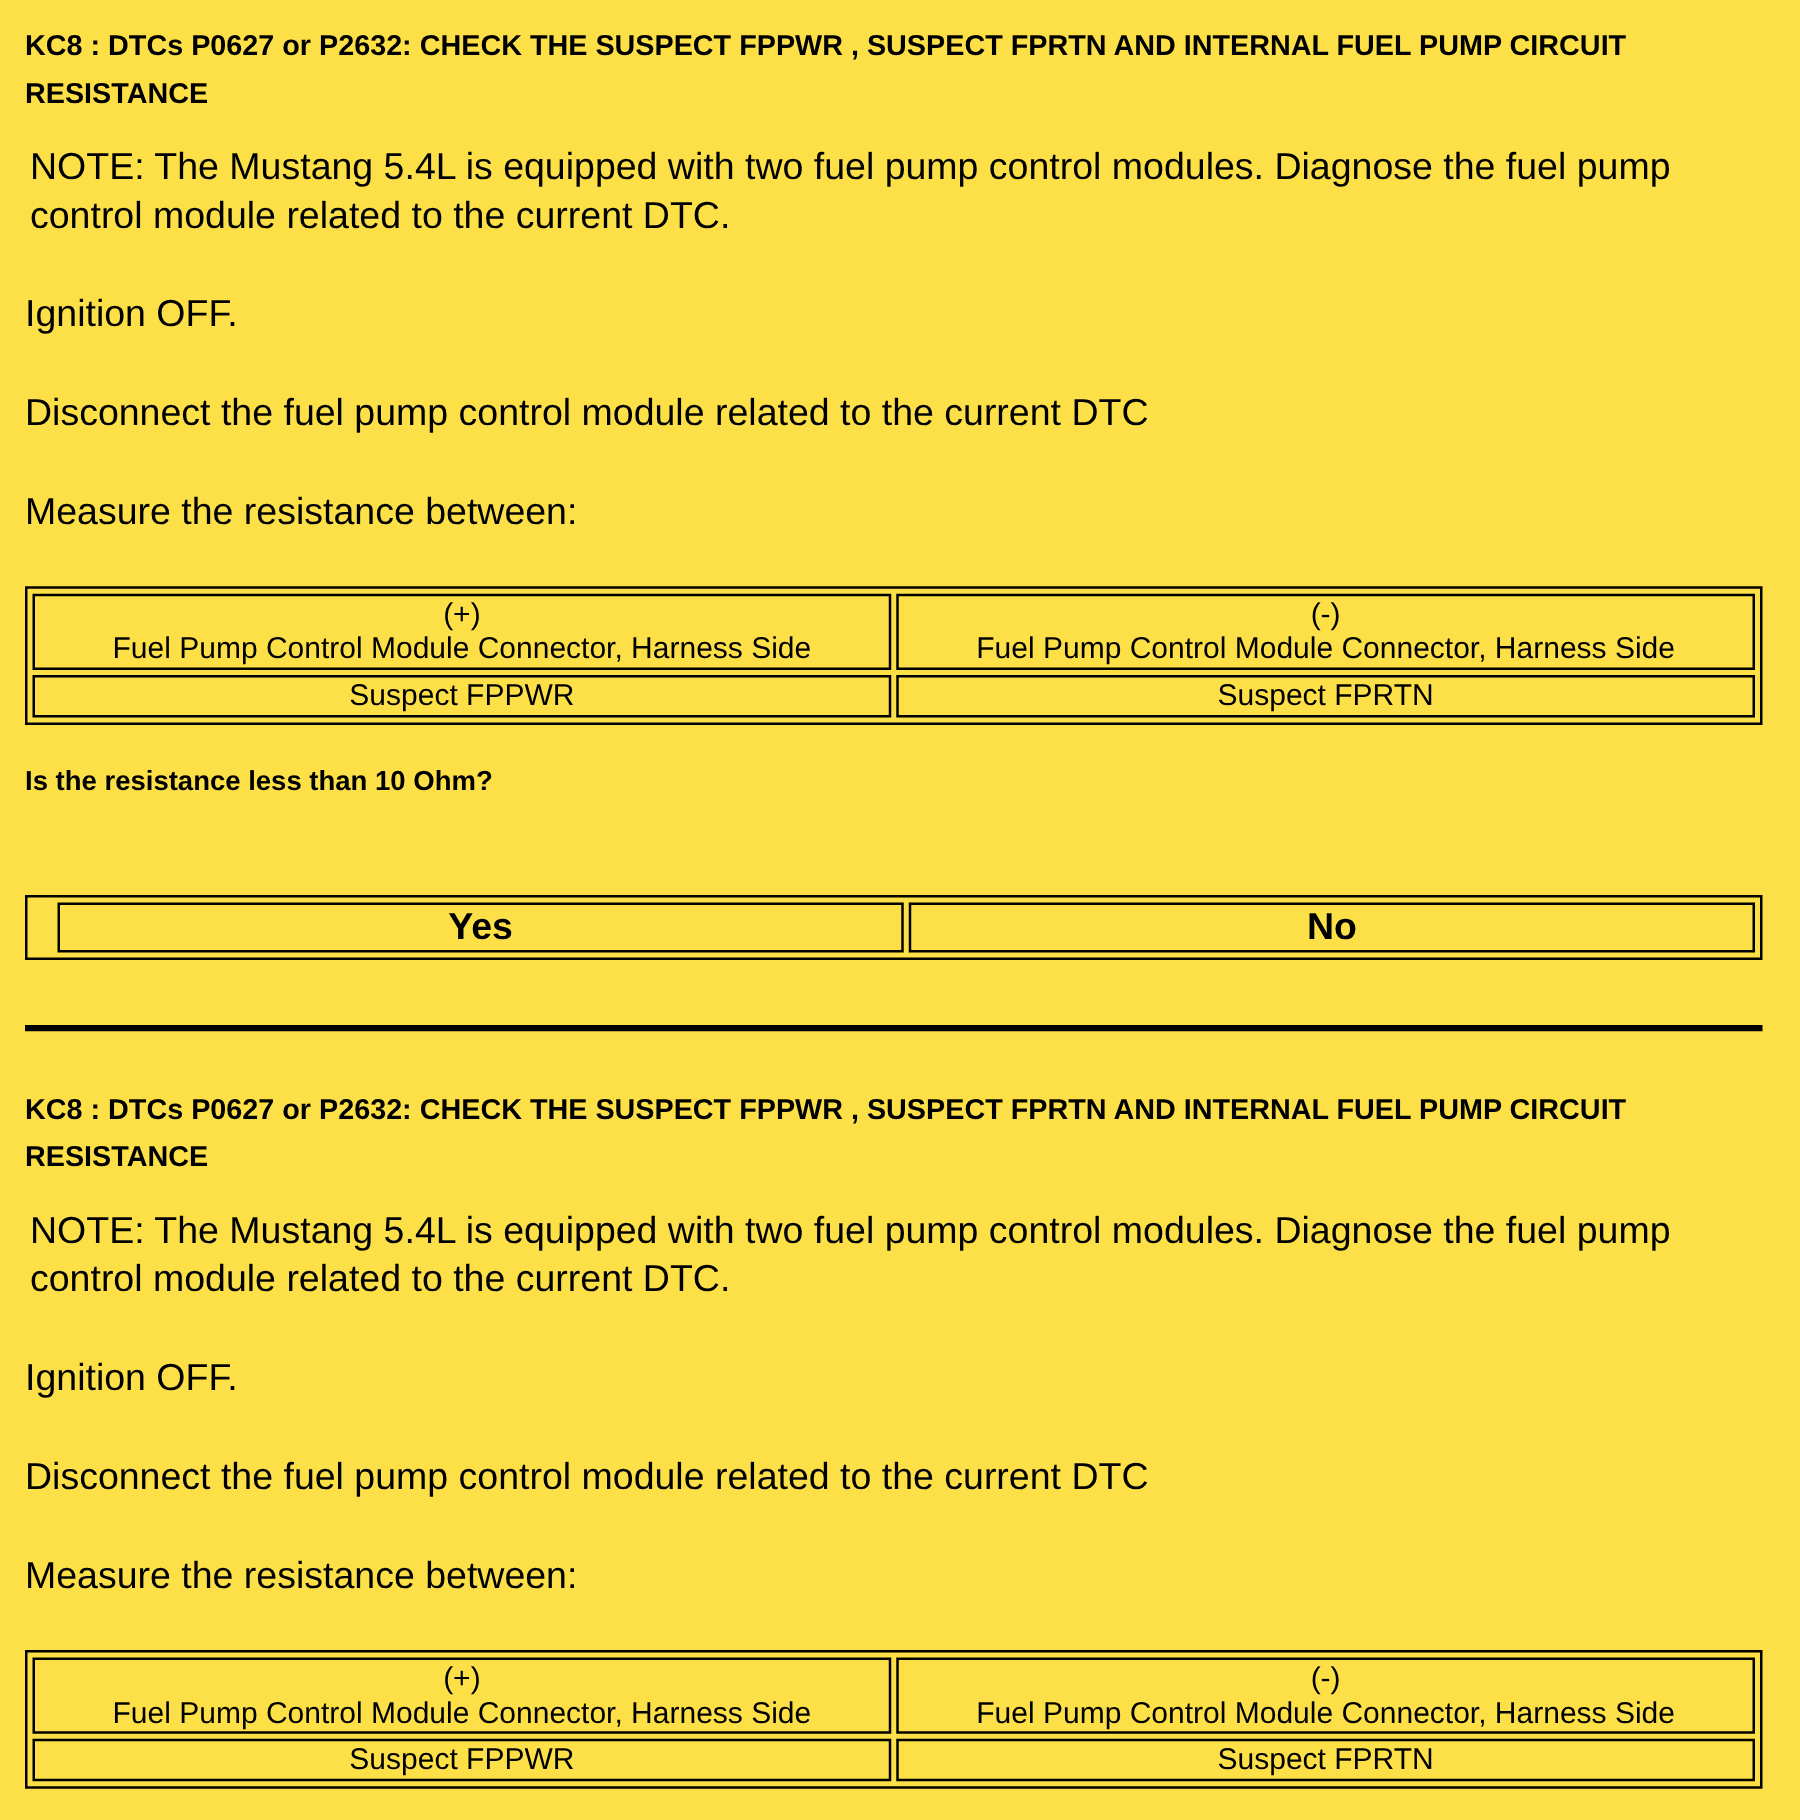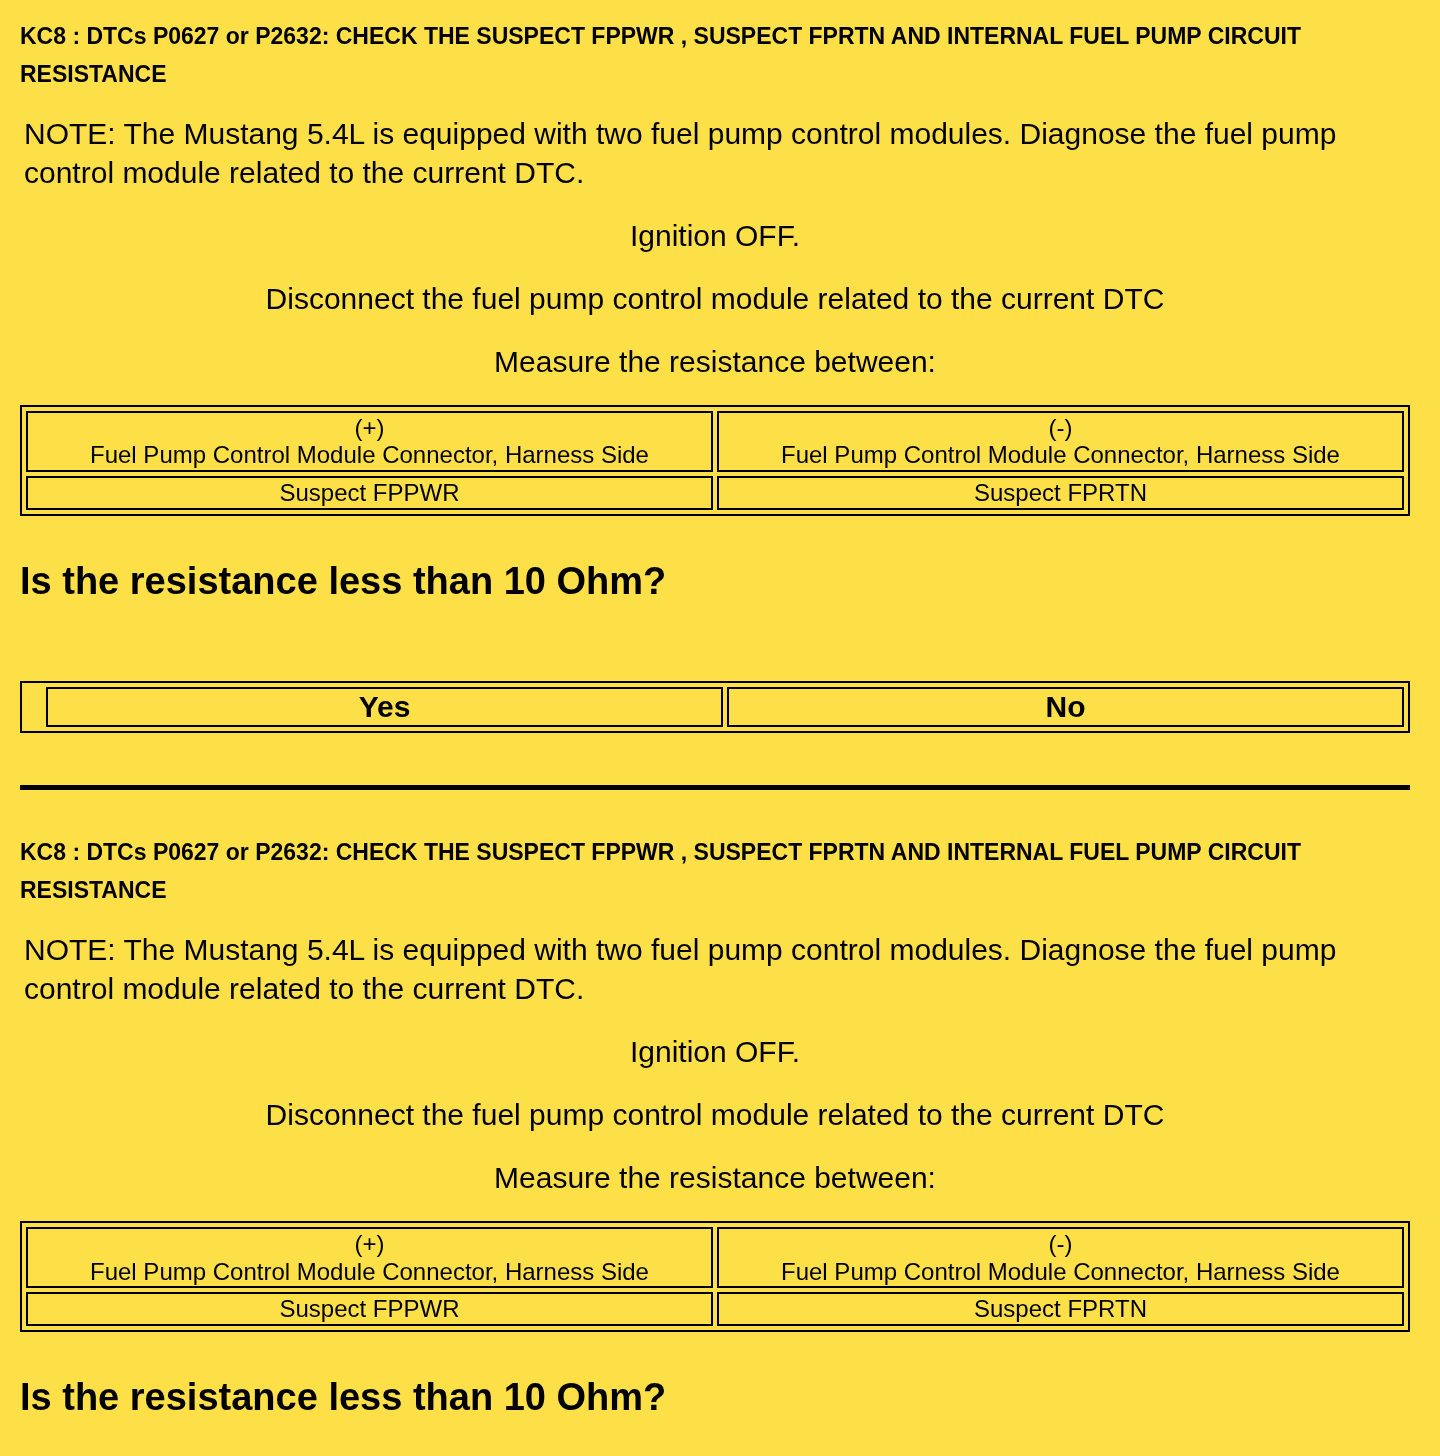--- a/index.html
+++ b/index.html
@@ -22,44 +22,43 @@
     font-weight: bold;
     line-height: 1.65;
     margin: 6px 0 14px 0;
   }
   .para {
     font-size: 30px;
     line-height: 1.3;
     margin: 20px 4px;
   }
   .para.tight {
-    margin: 24px 0;
-    text-align: center;
+    margin: 40px 0;
   }
   table.measure-table {
     width: 100%;
     border-collapse: separate;
     border-spacing: 4px;
     border: 2px solid #000;
     font-size: 24px;
     text-align: center;
     margin: 24px 0 10px 0;
   }
   table.measure-table td {
     border: 2px solid #000;
     padding: 1px 4px;
     width: 50%;
   }
   table.measure-table .hdr-line {
     line-height: 1.15;
   }
   .question {
-    font-size: 38px;
+    font-size: 22px;
     font-weight: bold;
-    margin: 44px 0 0 0;
+    margin: 32px 0 0 0;
   }
   table.decision-table {
     width: 100%;
     border-collapse: separate;
     border-spacing: 4px;
     border: 2px solid #000;
     font-size: 30px;
     text-align: center;
     margin: 78px 0 0 0;
     padding-left: 20px;

